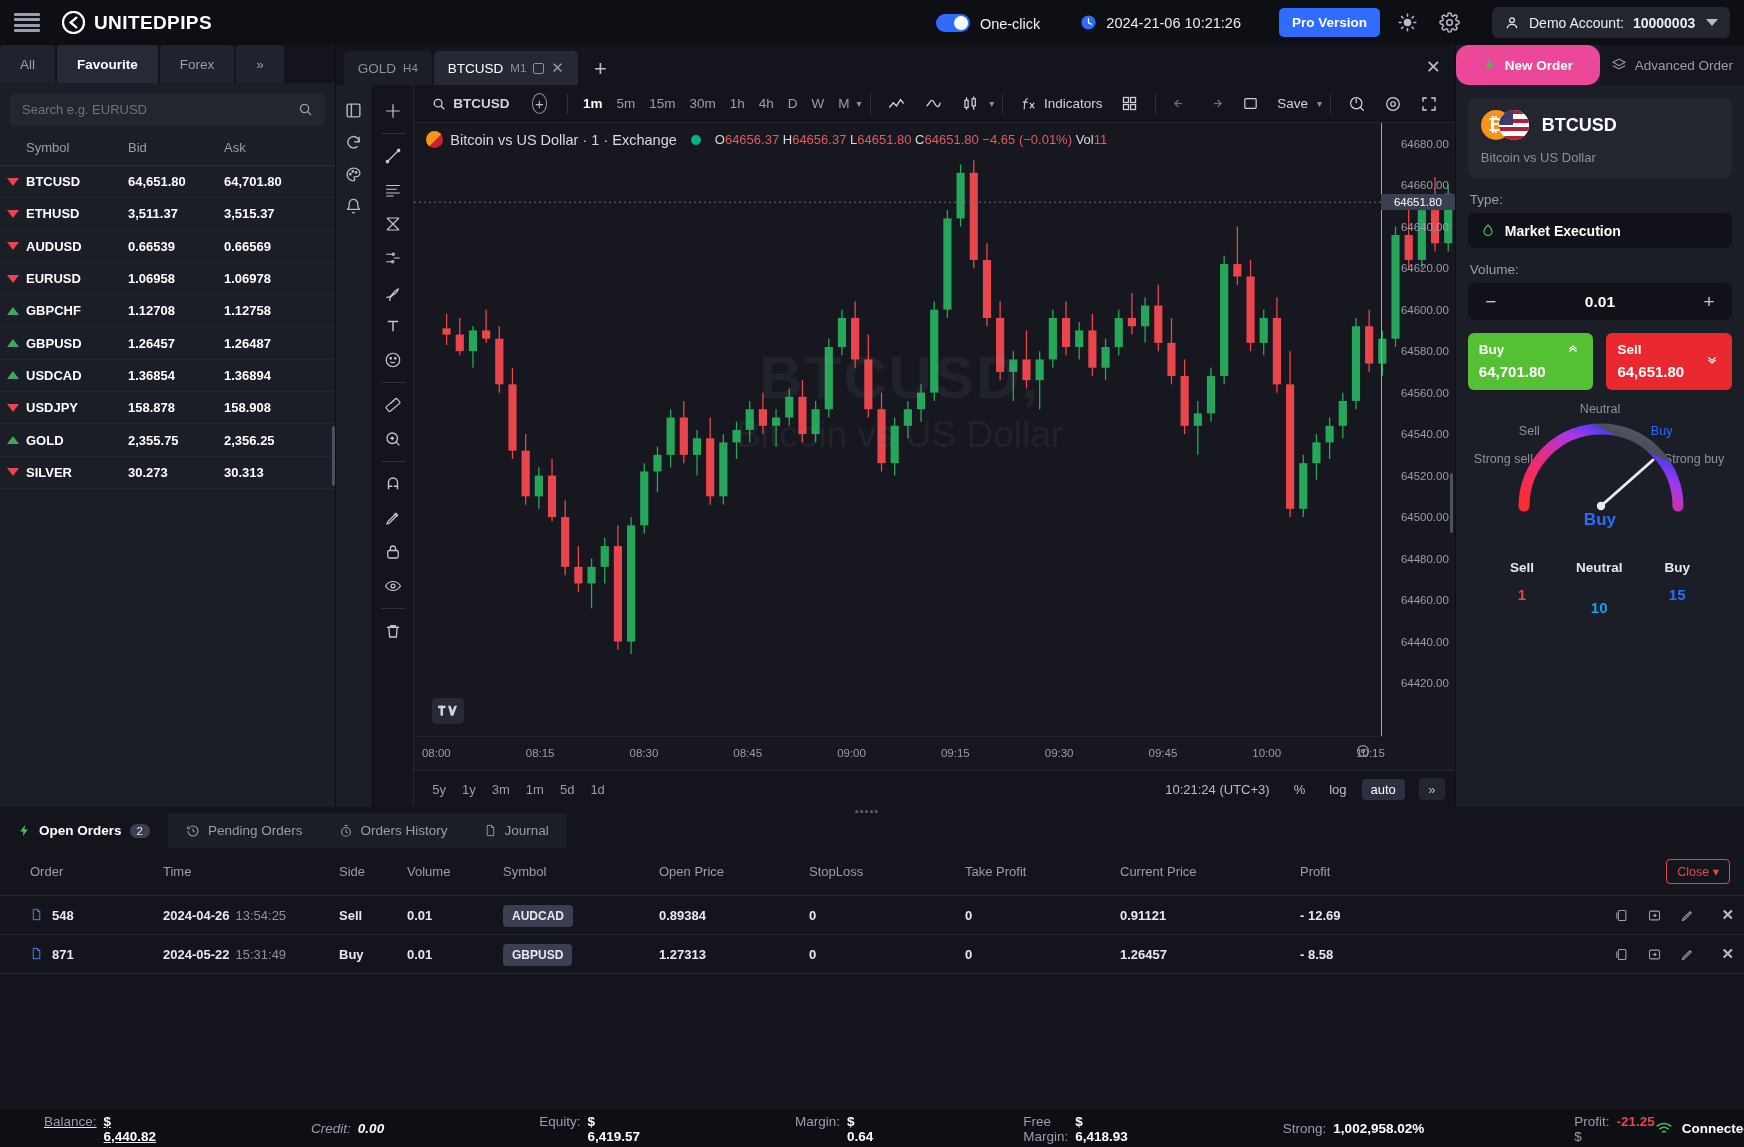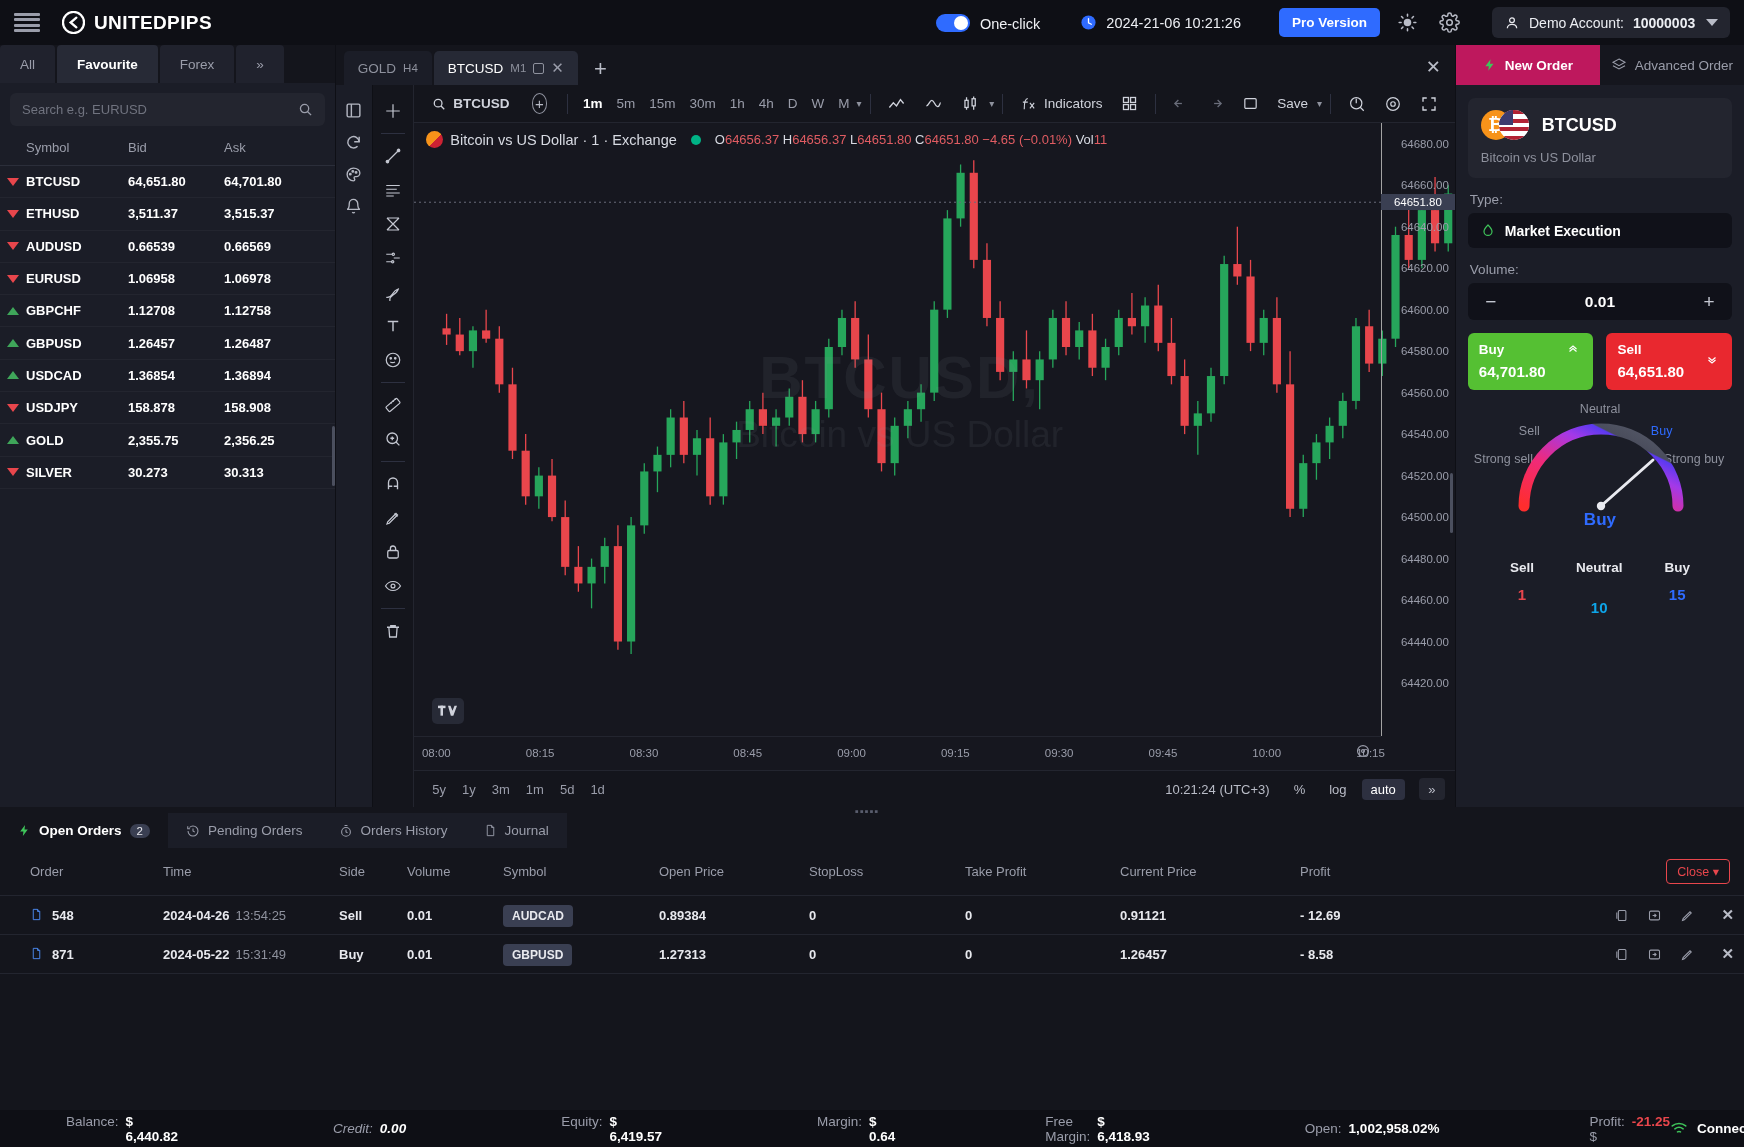--- a/index.html
+++ b/index.html
@@ -133,21 +133,21 @@
   .ft-item { padding: 3px 9px; cursor: pointer; color: #b9bcc7; }
   .ft-item.active { background: #2d3040; border-radius: 4px; color: #fff; }
   .expand-btn { width: 26px; height: 22px; background: #23252f; border-radius: 4px; display: flex;
                 align-items: center; justify-content: center; color: #b9bcc7; cursor: pointer; margin-left: 8px;}
 
   
   .right { width: 291px; background: #1b1d27; display: flex; flex-direction: column; border-left: 1px solid #0e0f15; }
   .ord-tabs { display: flex; height: 40px; }
   .ord-tab { flex: 1; display: flex; align-items: center; justify-content: center; gap: 8px; font-size: 13.5px;
              color: #9a9daa; background: #15161e; cursor: pointer; }
-  .ord-tab.active { background: #be185d; color: #fff; font-weight: bold; }
+  .ord-tab.active { background: #ec4899; color: #fff; font-weight: bold; border-radius: 13px; }
   .sym-card { margin: 13px 12px 0; background: #23252f; border-radius: 7px; padding: 12px 13px 13px; }
   .sym-row { display: flex; align-items: center; gap: 11px; }
   .sym-icons { position: relative; width: 50px; height: 30px; }
   .btc-coin { position: absolute; left: 0; top: 0; width: 30px; height: 30px; border-radius: 50%;
               background: #f7931a; color: #fff; font-weight: bold; font-size: 19px; display: flex;
               align-items: center; justify-content: center; }
   .us-flag { position: absolute; left: 18px; top: 0; width: 30px; height: 30px; border-radius: 50%; overflow: hidden;
              background: #fff; }
   .us-flag i { display: block; height: 4.3px; background: #b22234; }
   .us-flag i:nth-child(even) { background: #fff; }
@@ -1083,42 +1083,42 @@
                 <span class="row-x">✕</span>
               </span>
             </td>
           </tr>
         </tbody>
     </table>
   </div>
 
   <div class="statusbar">
     <div id="status-items" style="display:flex;width:100%;align-items:center;">
-        <div class="st-item" style="margin-left: 52px;">
+        <div class="st-item" style="margin-left: 30px; text-decoration: underline;">
           <span class="st-lbl">Balance:</span>
           <span class="st-val">$ 6,440.82</span>
         </div>
         <div class="st-item" style="margin-left: 155px; font-style: italic;">
           <span class="st-lbl">Credit:</span>
           <span class="st-val">0.00</span>
         </div>
         <div class="st-item" style="margin-left: 155px;">
           <span class="st-lbl">Equity:</span>
           <span class="st-val">$ 6,419.57</span>
         </div>
         <div class="st-item" style="margin-left: 155px;">
           <span class="st-lbl">Margin:</span>
           <span class="st-val">$ 0.64</span>
         </div>
         <div class="st-item" style="margin-left: 150px;">
           <span class="st-lbl">Free Margin:</span>
           <span class="st-val">$ 6,418.93</span>
         </div>
         <div class="st-item" style="margin-left: 155px;">
-          <span class="st-lbl">Open:</span>
+          <span class="st-lbl">Strong:</span>
           <span class="st-val">1,002,958.02%</span>
         </div>
         <div class="st-item" style="margin-left: 150px;">
           <span class="st-lbl">Profit: $</span>
           <span class="st-val neg">-21.25</span>
         </div>
         <div class="st-sep"></div>
         <div class="conn">
           <svg width="18" height="15" viewBox="0 0 24 20" fill="none" stroke="#3fc45a" stroke-width="2.1" stroke-linecap="round">
             <path d="M3 6.5a14 14 0 0118 0"></path>

